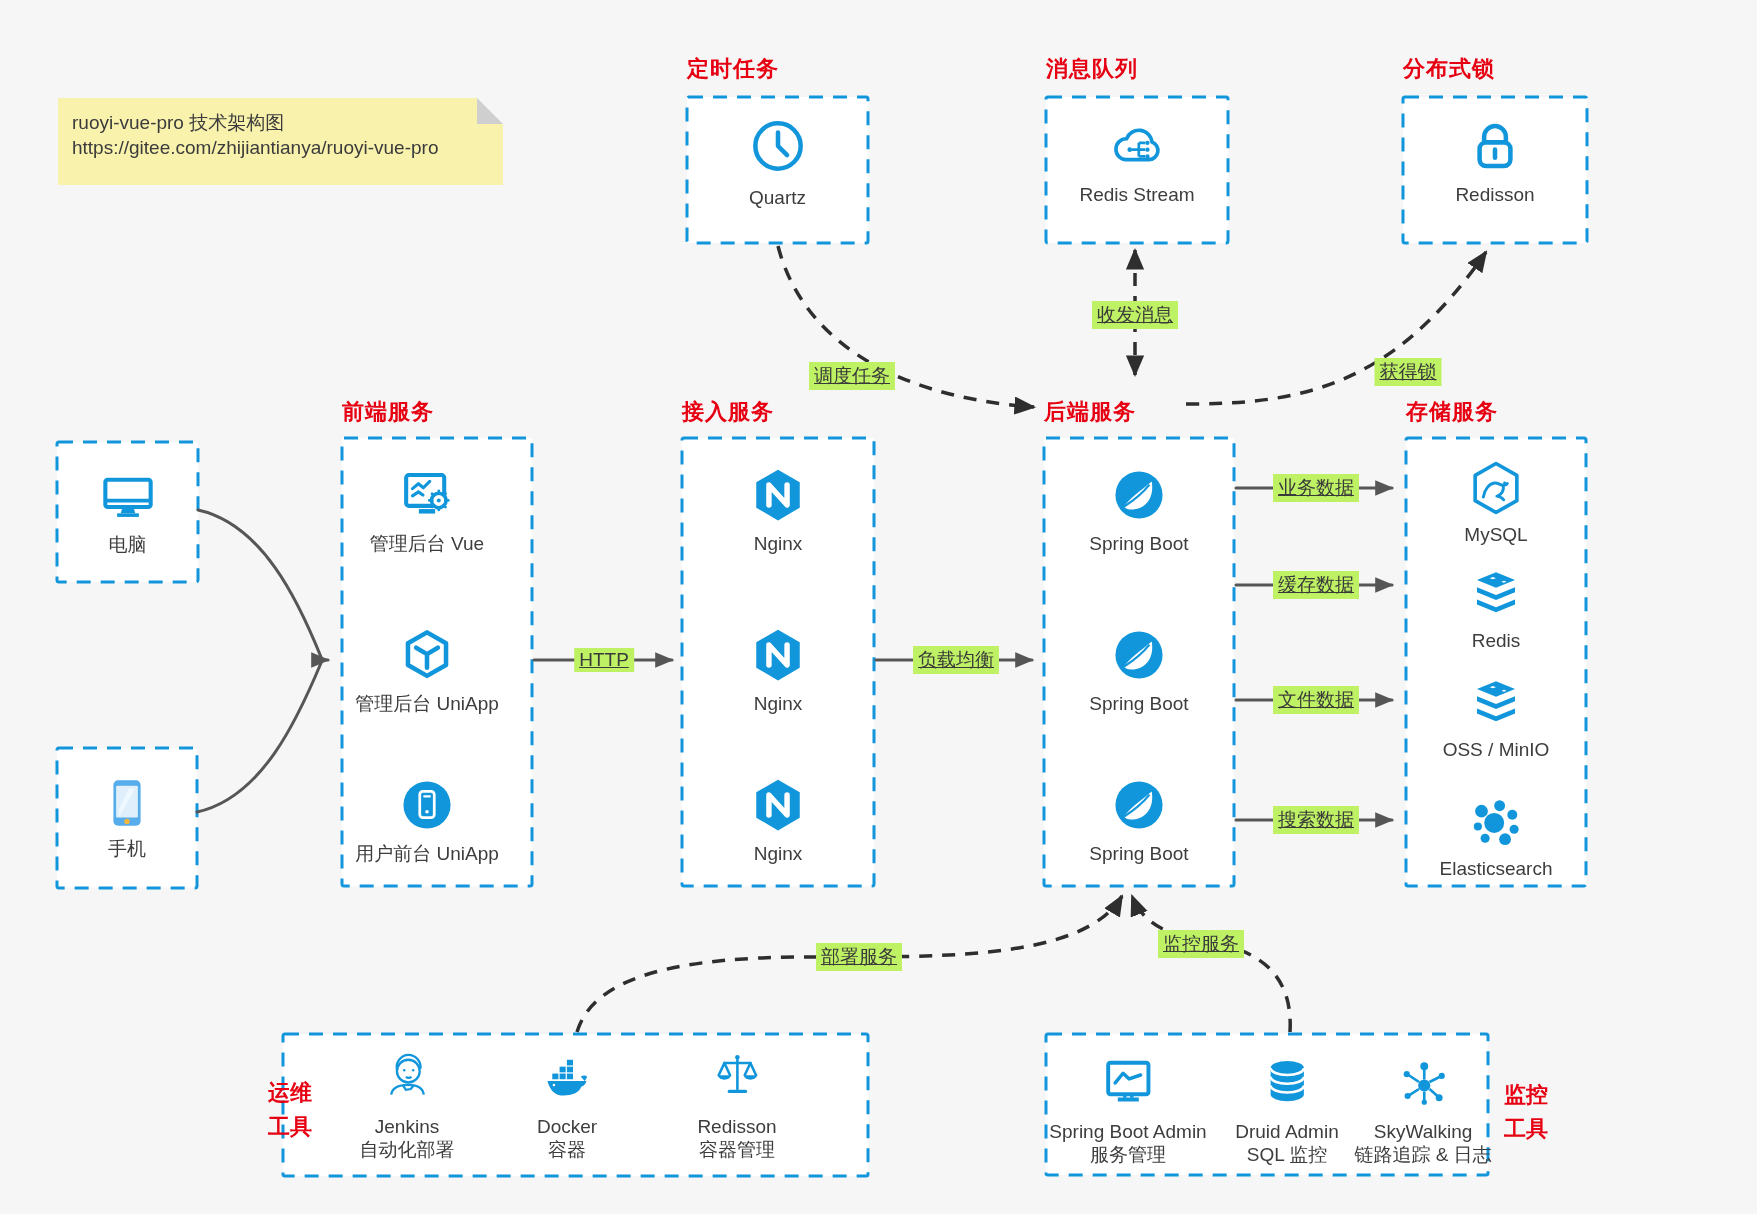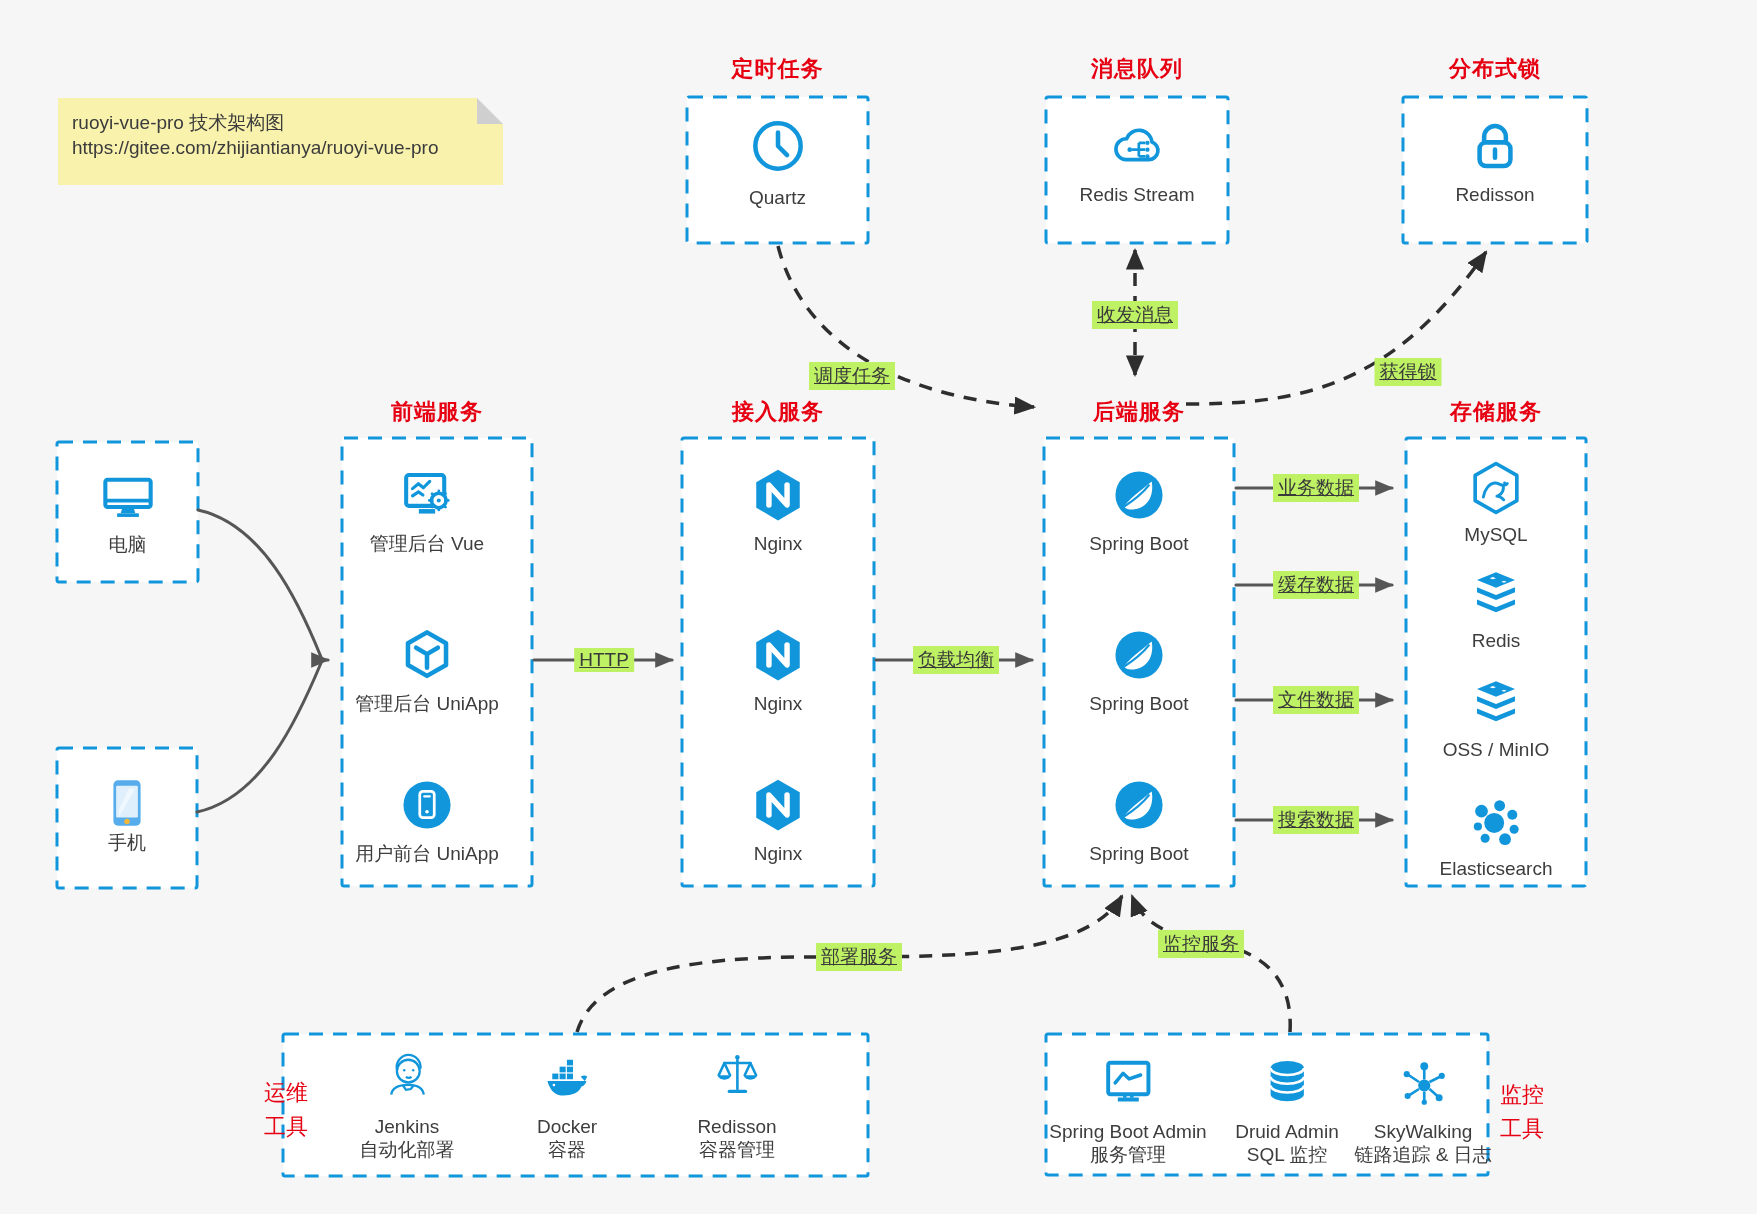--- a/index.html
+++ b/index.html
@@ -1,32 +1,32 @@
 <!DOCTYPE html>
 <html><head>
 <meta charset="utf-8">
 <style>
   html,body{margin:0;padding:0;background:#f6f6f7;}
   .canvas{position:relative;width:1757px;height:1214px;background:#f6f6f7;
           font-family:"Liberation Sans","DejaVu Sans",sans-serif;color:#3d3d3d;overflow:hidden;}
   .overlay{position:absolute;left:0;top:0;}
-  .red-title{position:absolute;color:#e60012;font-weight:bold;font-size:22px;text-align:center;
+  .red-title{position:absolute;color:#e60012;font-weight:bold;font-size:22px;text-align:left;
              letter-spacing:1px;line-height:26px;}
   .boxc{position:absolute;}
   .vnode{position:absolute;left:0;right:0;display:flex;flex-direction:column;align-items:center;gap:9px;}
   .icon58{width:58px;height:58px;}
   .icon52{width:52px;height:52px;}
   .icon56{width:56px;height:56px;}
   .nlabel{font-size:19px;color:#3d3d3d;white-space:nowrap;line-height:22px;}
   .edge-label{position:absolute;transform:translate(-50%,-50%);background:#bef264;padding:1px 5px;
               font-size:19px;color:#3a3a3a;white-space:nowrap;text-decoration:underline;}
   .bnode{position:absolute;transform:translateX(-50%);display:flex;flex-direction:column;align-items:center;text-align:center;}
   .bname{margin-top:13px;font-size:19px;line-height:23px;white-space:nowrap;color:#3d3d3d;}
   .bdesc{font-size:19px;line-height:23px;white-space:nowrap;color:#3d3d3d;}
-  .side-label{position:absolute;color:#e60012;font-weight:normal;font-size:22px;line-height:34px;text-align:center;}
+  .side-label{position:absolute;color:#e60012;font-weight:bold;font-size:22px;line-height:34px;text-align:right;}
   .note{position:absolute;left:58px;top:98px;width:445px;height:87px;background:#f9f2ad;
         box-sizing:border-box;padding:12px 0 0 14px;font-size:19px;line-height:25px;color:#3b3b3b;}
   .note-fold{position:absolute;right:0;top:0;width:0;height:0;
              border-top:26px solid #f6f6f7;border-left:26px solid #cfcfcf;}
 </style>
 </head>
 <body>
 
 <div class="canvas">
 
@@ -264,21 +264,21 @@
 
 <div class="boxc" style="left:57px;top:442px;width:141px;height:140px;">
   <div class="vnode" style="top:26px;gap:8px;">
     <svg class="icon58" viewBox="0 0 64 64">
           <use href="#i-desktop"></use>
         </svg>
     <div class="nlabel">电脑</div>
   </div>
 </div>
 <div class="boxc" style="left:57px;top:748px;width:140px;height:140px;">
-  <div class="vnode" style="top:26px;gap:0;">
+  <div class="vnode" style="top:26px;gap:6px;">
     <svg class="icon58" viewBox="0 0 64 64">
           <use href="#i-phone"></use>
         </svg>
     <div class="nlabel">手机</div>
   </div>
 </div>
 
 <div class="boxc" style="left:332px;top:438px;width:190px;height:448px;">
   <div class="vnode" style="top:28px;">
     <svg class="icon58" viewBox="0 0 64 64">

